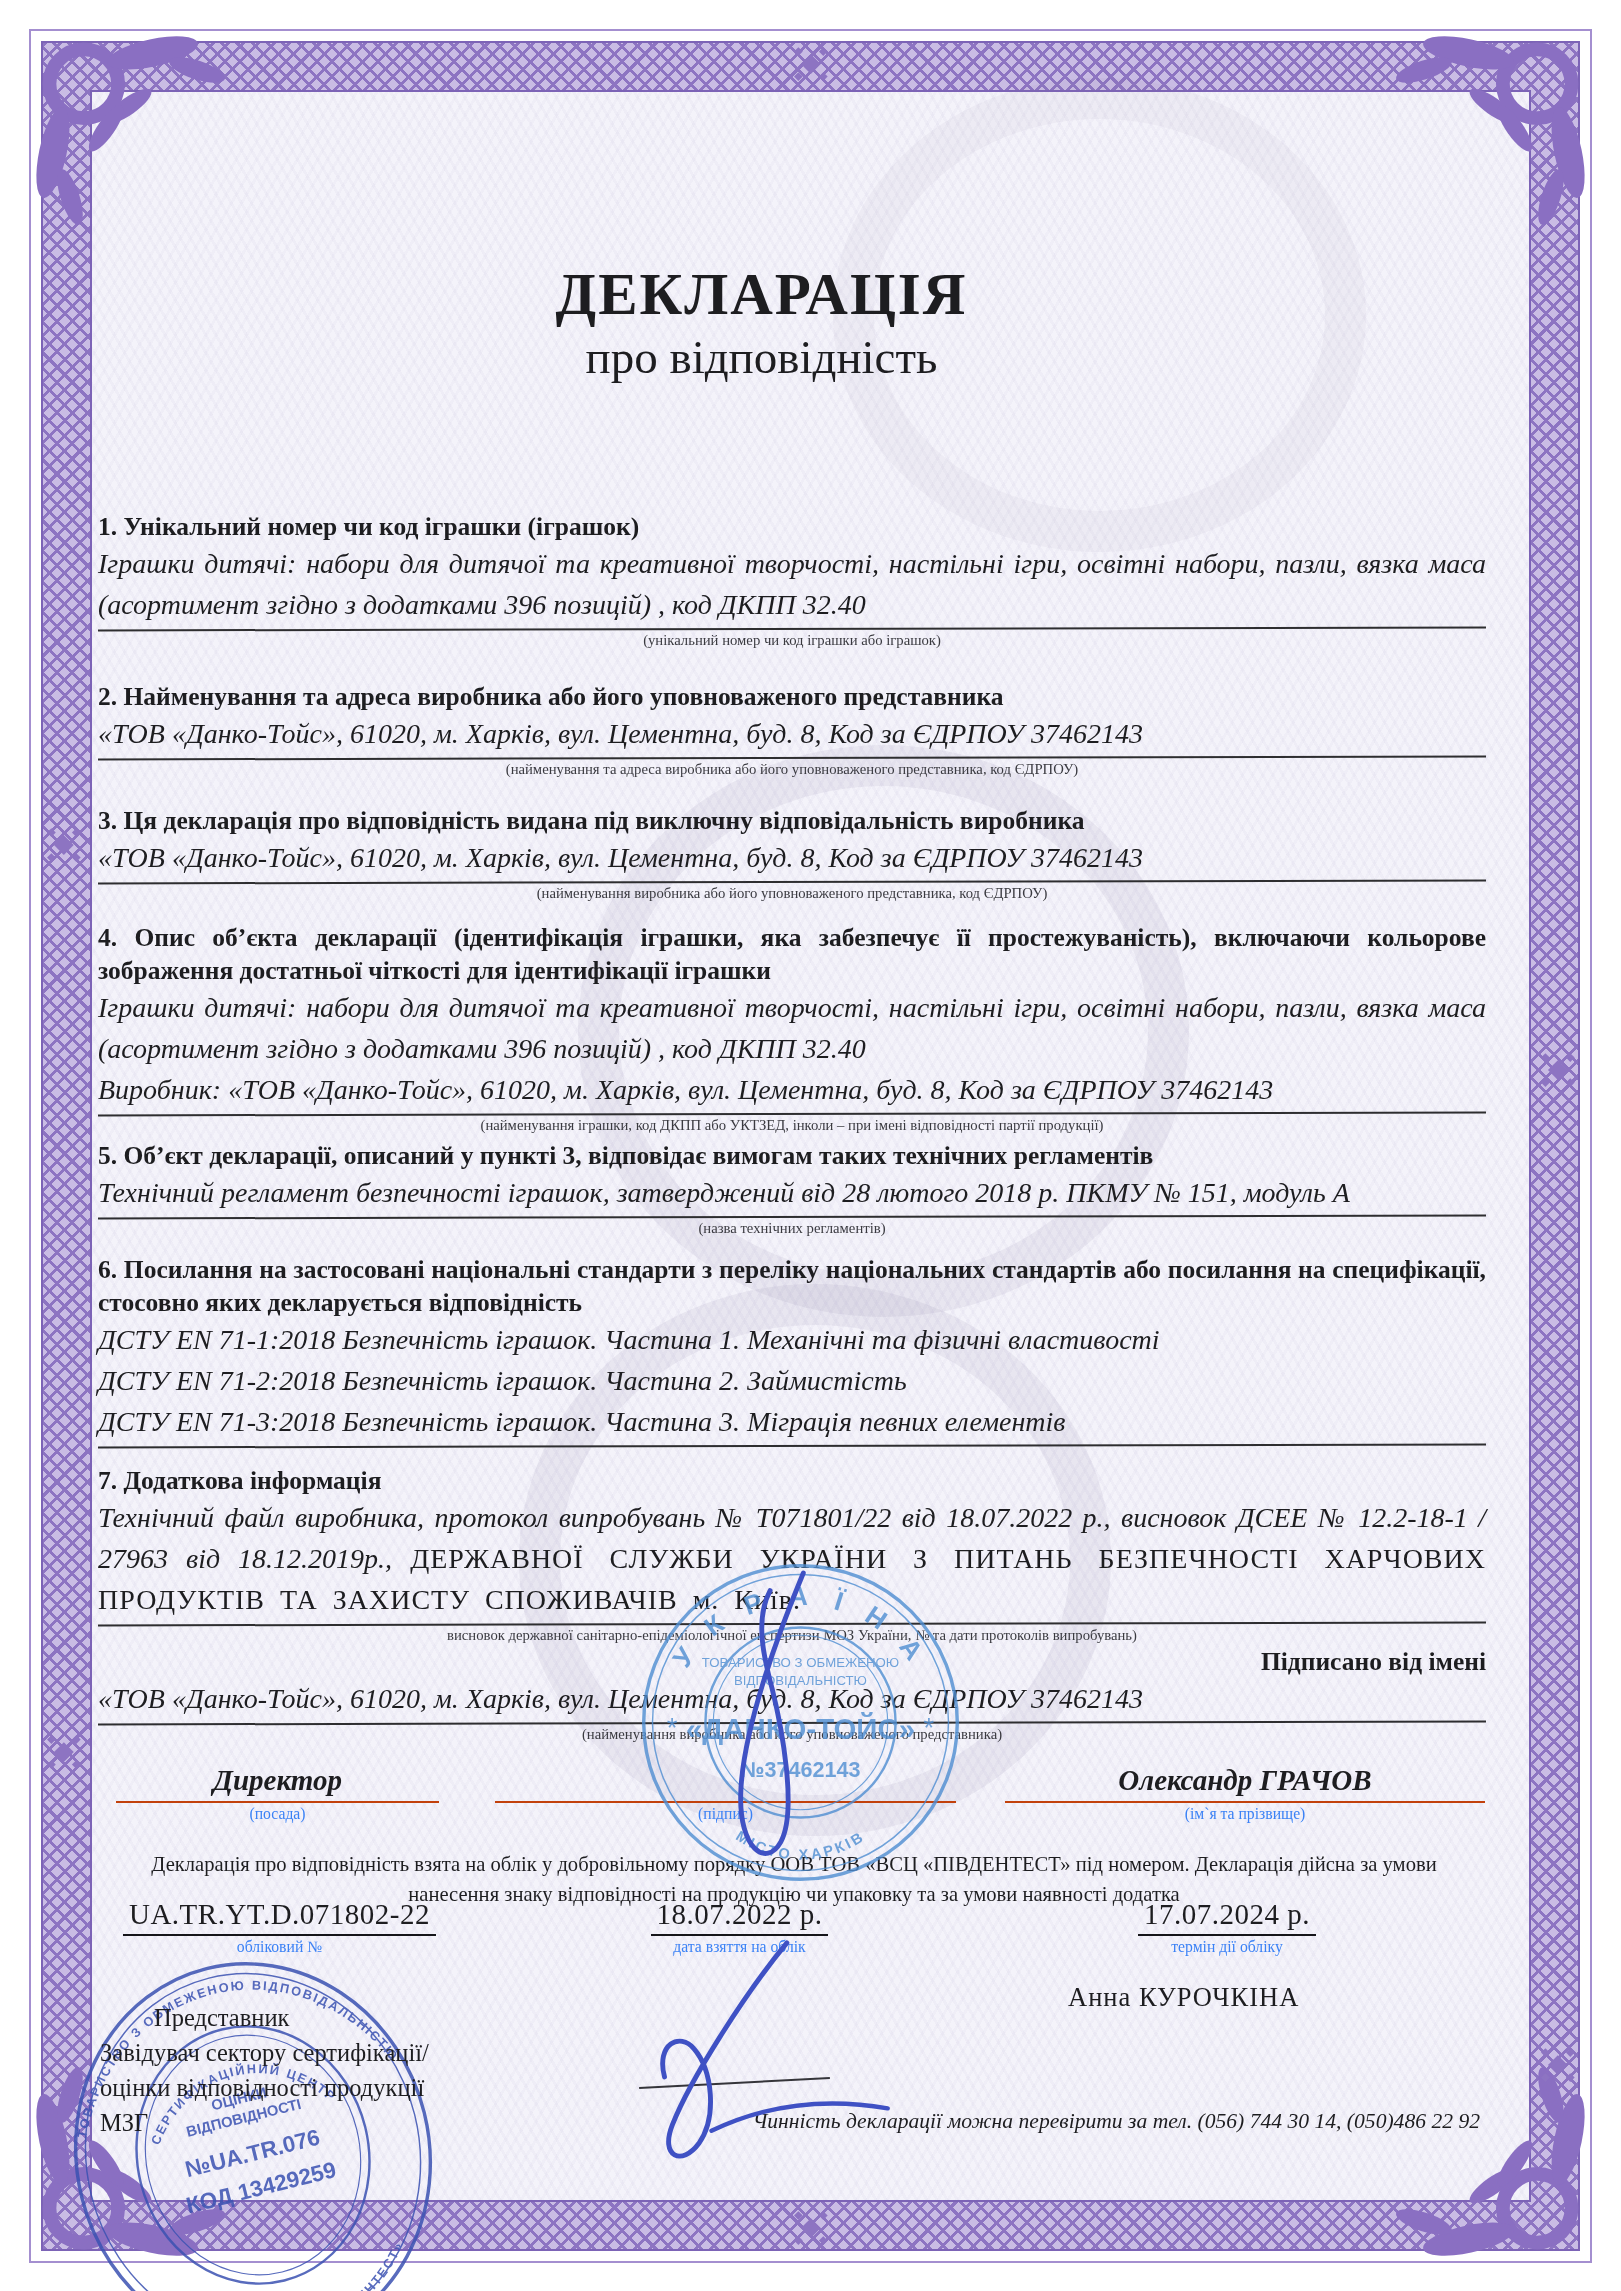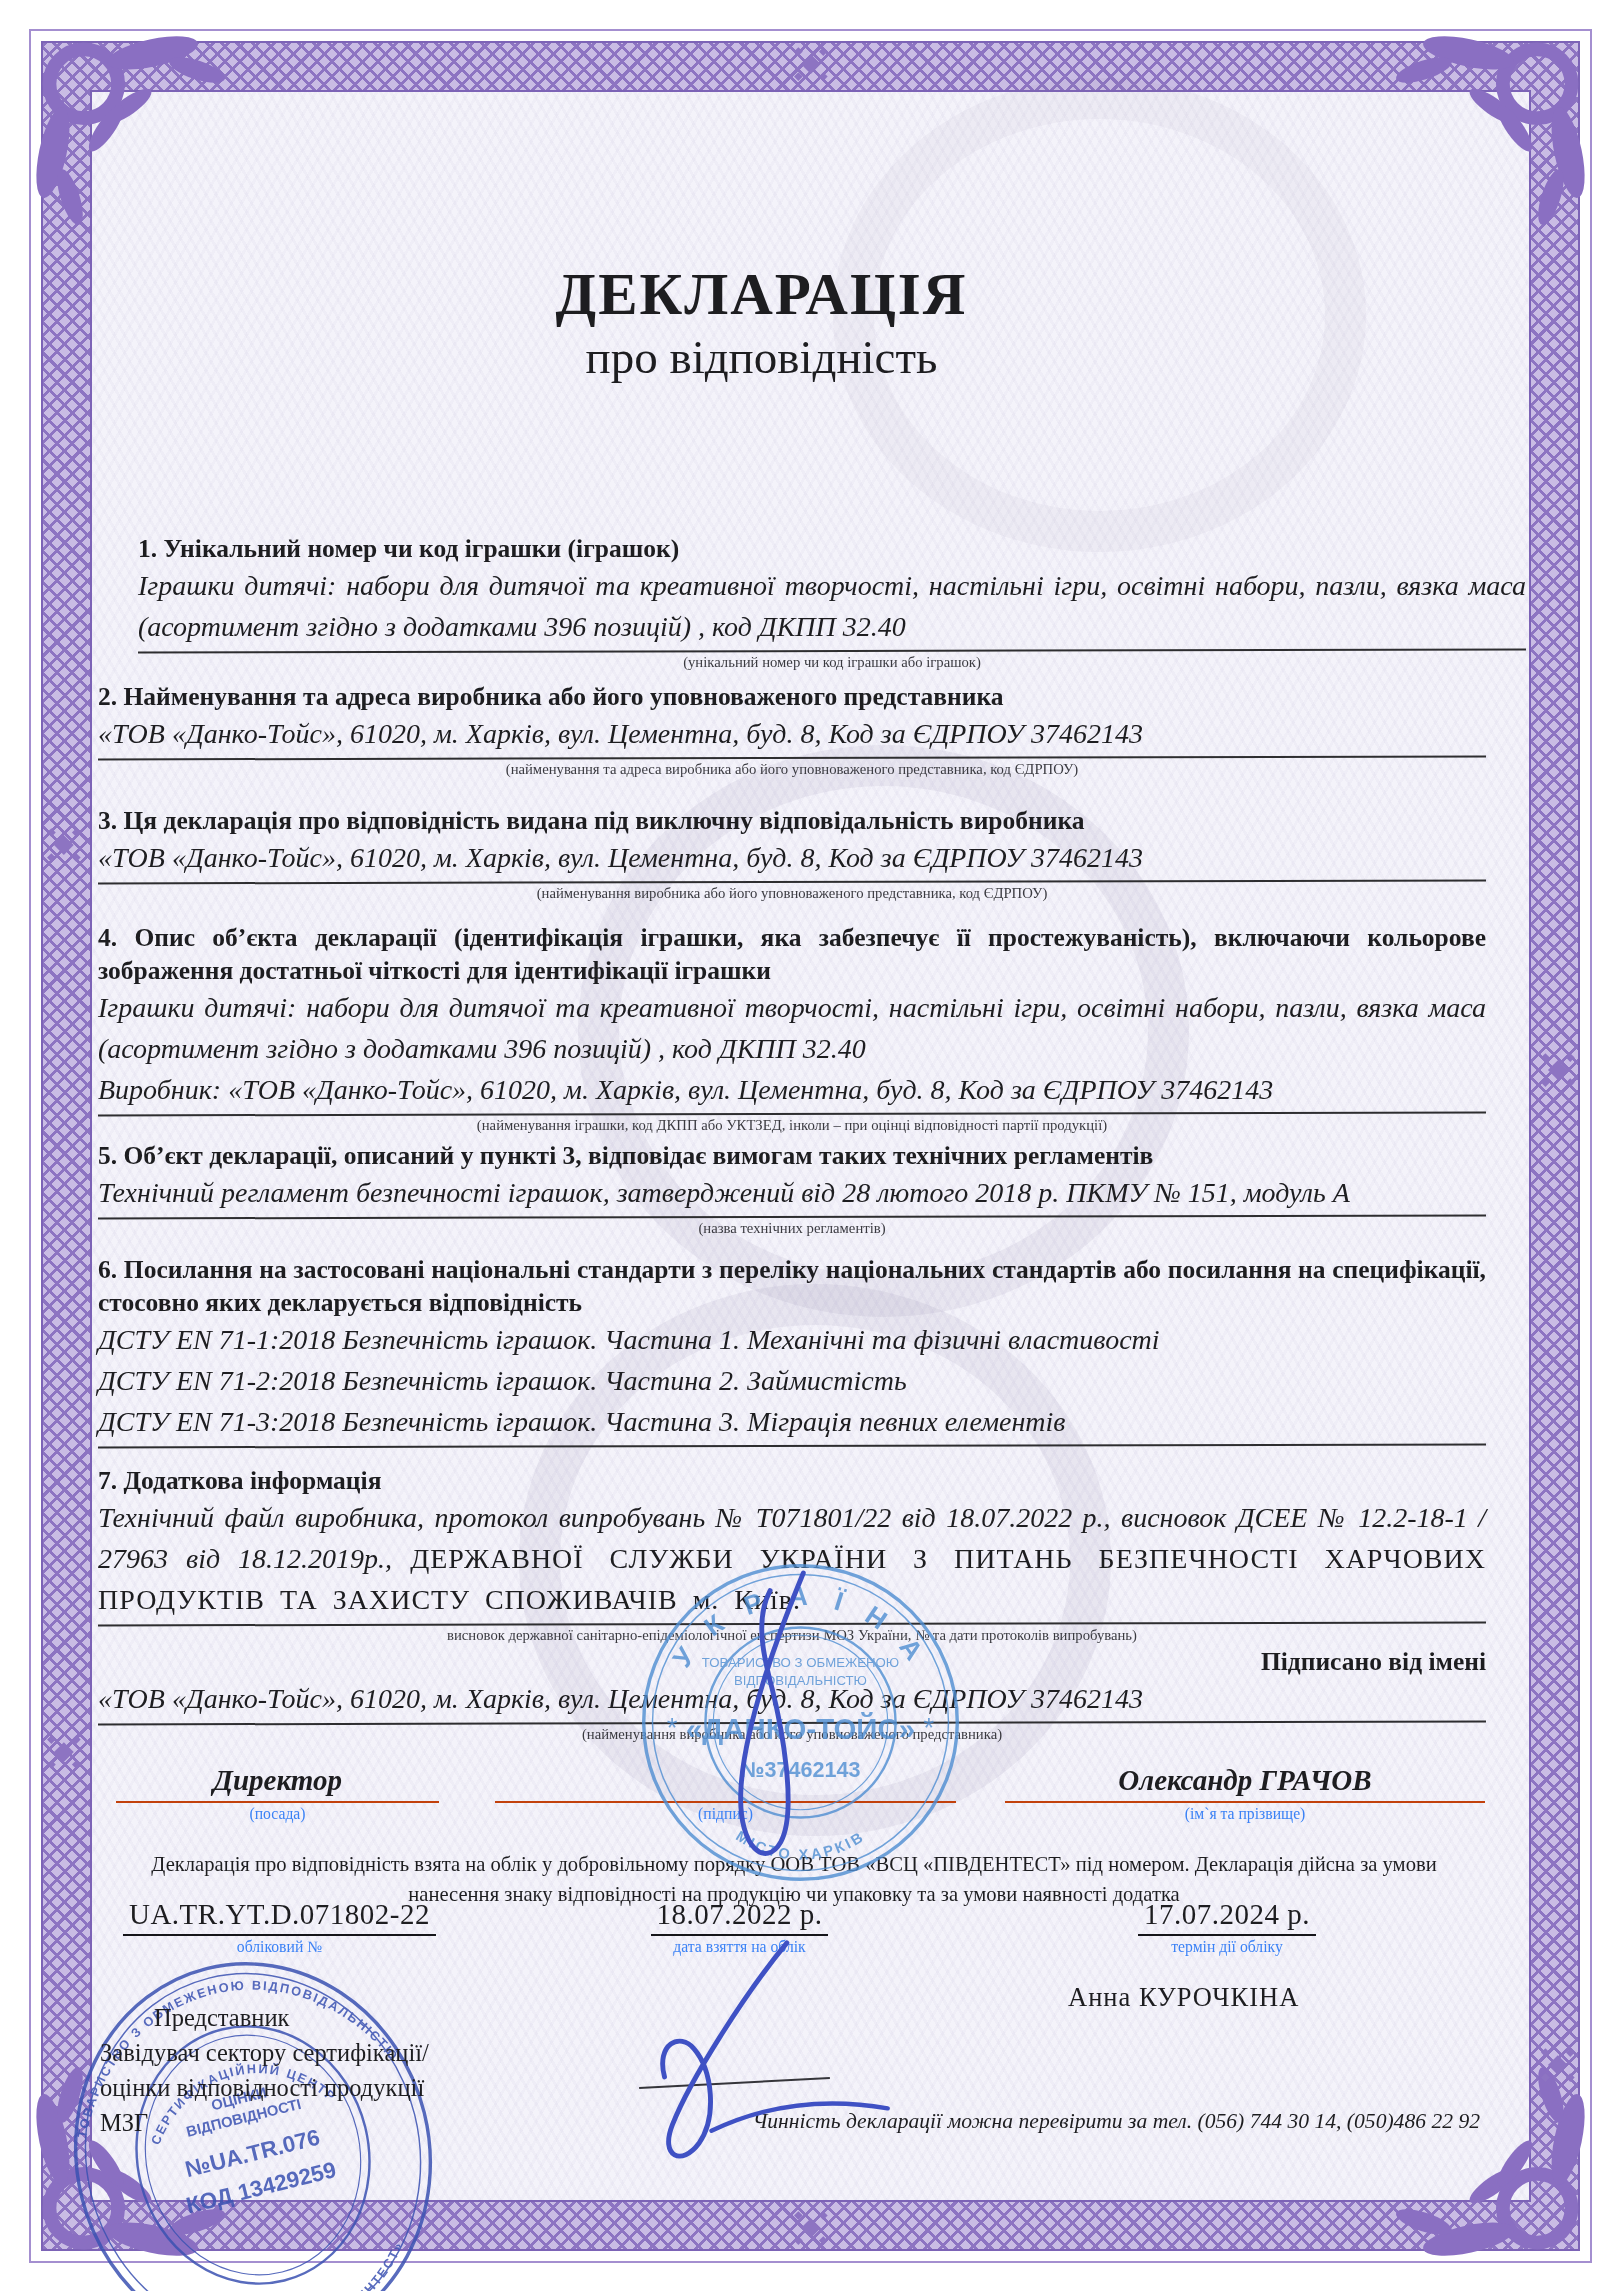--- a/index.html
+++ b/index.html
@@ -117,21 +117,21 @@
 
   <div class="wm" style="left:578px;top:745px;width:529px;height:490px;"></div>
   <div class="wm" style="left:519px;top:1284px;width:510px;height:470px;"></div>
   <div class="wm" style="left:833px;top:78px;width:451px;height:392px;border-color:rgba(128,122,158,0.06);"></div>
 
   <div class="title">
     <div class="t1">ДЕКЛАРАЦІЯ</div>
     <div class="t2">про відповідність</div>
   </div>
 
-  <section class="sec" style="top:532px;margin-left:40px;">
+  <section class="sec" style="top:510px;">
     <div class="h">1. Унікальний номер чи код іграшки (іграшок)</div>
     <div class="b">Іграшки дитячі: набори для дитячої та креативної творчості, настільні ігри, освітні набори, пазли, вязка маса (асортимент згідно з додатками  396 позицій) , код ДКПП 32.40</div>
     <div class="rule"></div>
     <div class="cap">(унікальний номер чи код іграшки або іграшок)</div>
   </section>
 
   <section class="sec" style="top:680px;">
     <div class="h">2. Найменування та адреса виробника або його уповноваженого представника</div>
     <div class="b">«ТОВ «Данко-Тойс», 61020,   м. Харків, вул. Цементна,  буд. 8,   Код за ЄДРПОУ 37462143</div>
     <div class="rule"></div>
@@ -143,21 +143,21 @@
     <div class="b">«ТОВ «Данко-Тойс», 61020,   м. Харків, вул. Цементна,  буд. 8,   Код за ЄДРПОУ 37462143</div>
     <div class="rule"></div>
     <div class="cap">(найменування виробника або його уповноваженого представника, код ЄДРПОУ)</div>
   </section>
 
   <section class="sec" style="top:921px;">
     <div class="h">4. Опис об’єкта декларації (ідентифікація іграшки, яка забезпечує її простежуваність), включаючи кольорове зображення достатньої чіткості для ідентифікації іграшки</div>
     <div class="b">Іграшки дитячі: набори для дитячої та креативної творчості, настільні ігри, освітні набори, пазли, вязка маса (асортимент згідно з додатками  396 позицій) , код ДКПП 32.40</div>
     <div class="b">Виробник: «ТОВ «Данко-Тойс», 61020,   м. Харків, вул. Цементна,  буд. 8,   Код за ЄДРПОУ 37462143</div>
     <div class="rule"></div>
-    <div class="cap">(найменування іграшки, код ДКПП або УКТЗЕД, інколи – при оцінці відповідності партії продукції)</div>
+    <div class="cap">(найменування іграшки, код ДКПП або УКТЗЕД, інколи – при імені відповідності партії продукції)</div>
   </section>
 
   <section class="sec" style="top:1139px;">
     <div class="h">5. Об’єкт декларації, описаний у пункті 3, відповідає вимогам таких технічних регламентів</div>
     <div class="b">Технічний регламент безпечності іграшок, затверджений від 28 лютого 2018 р. ПКМУ № 151, модуль А</div>
     <div class="rule"></div>
     <div class="cap">(назва технічних регламентів)</div>
   </section>
 
   <section class="sec" style="top:1253px;">

